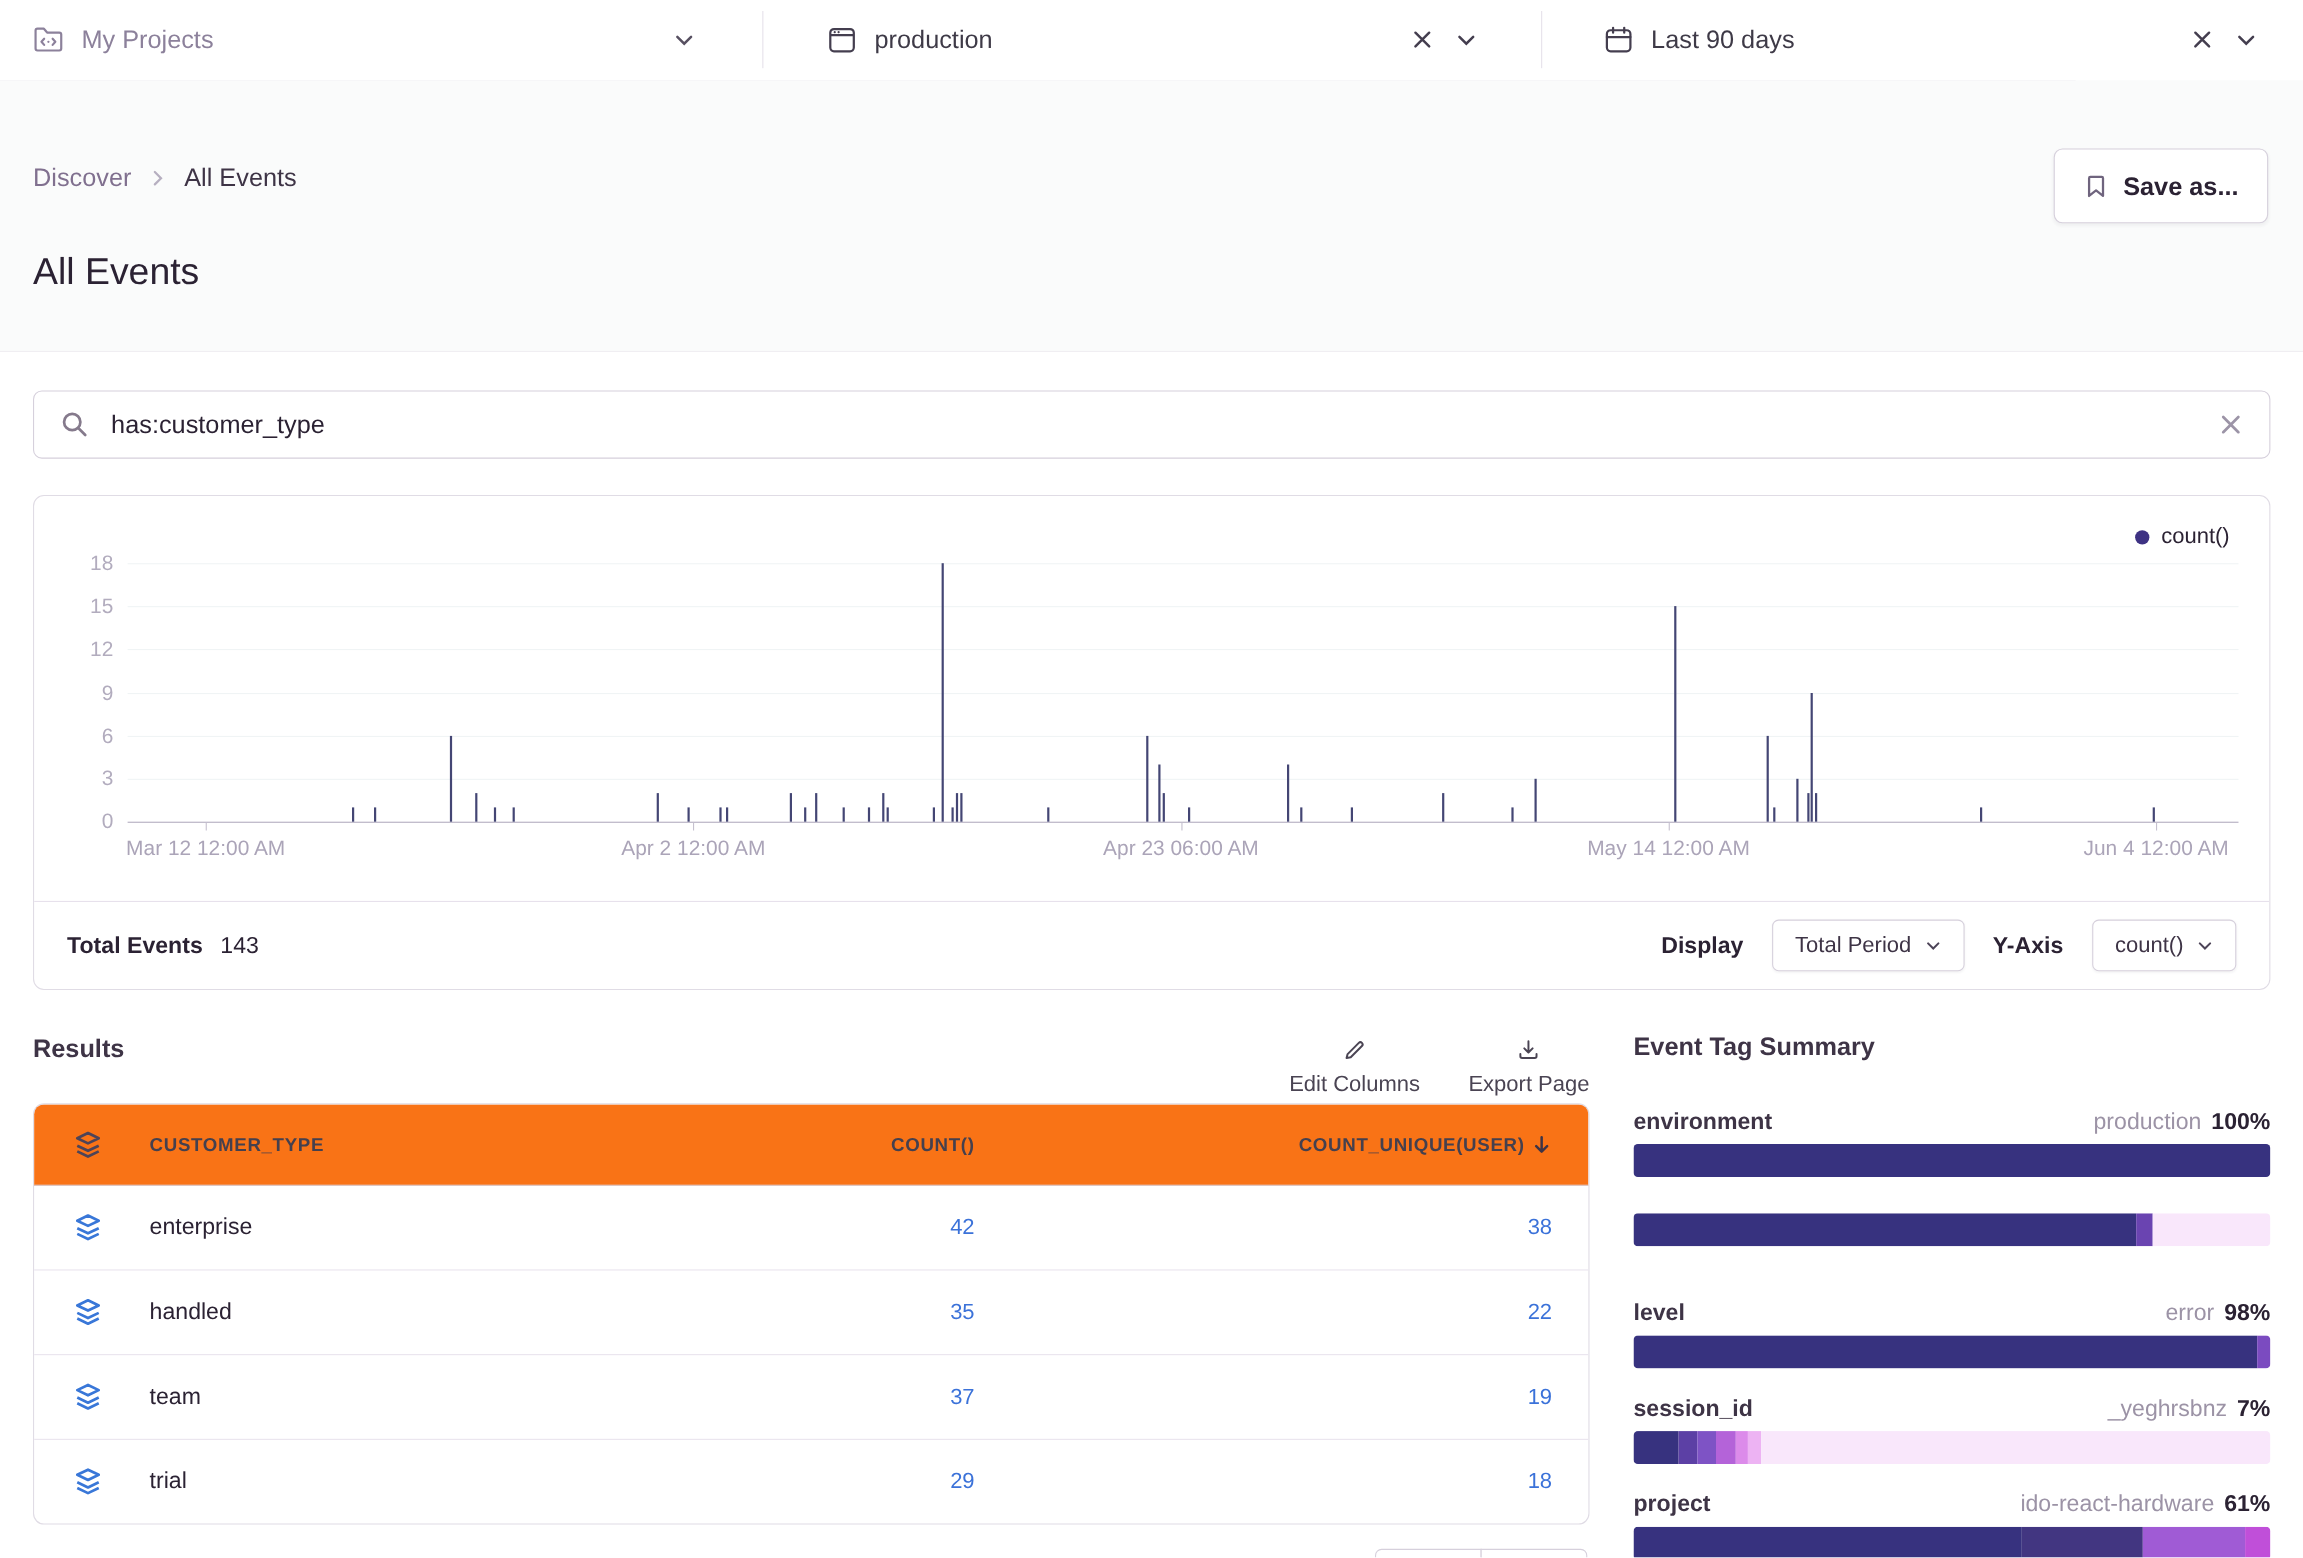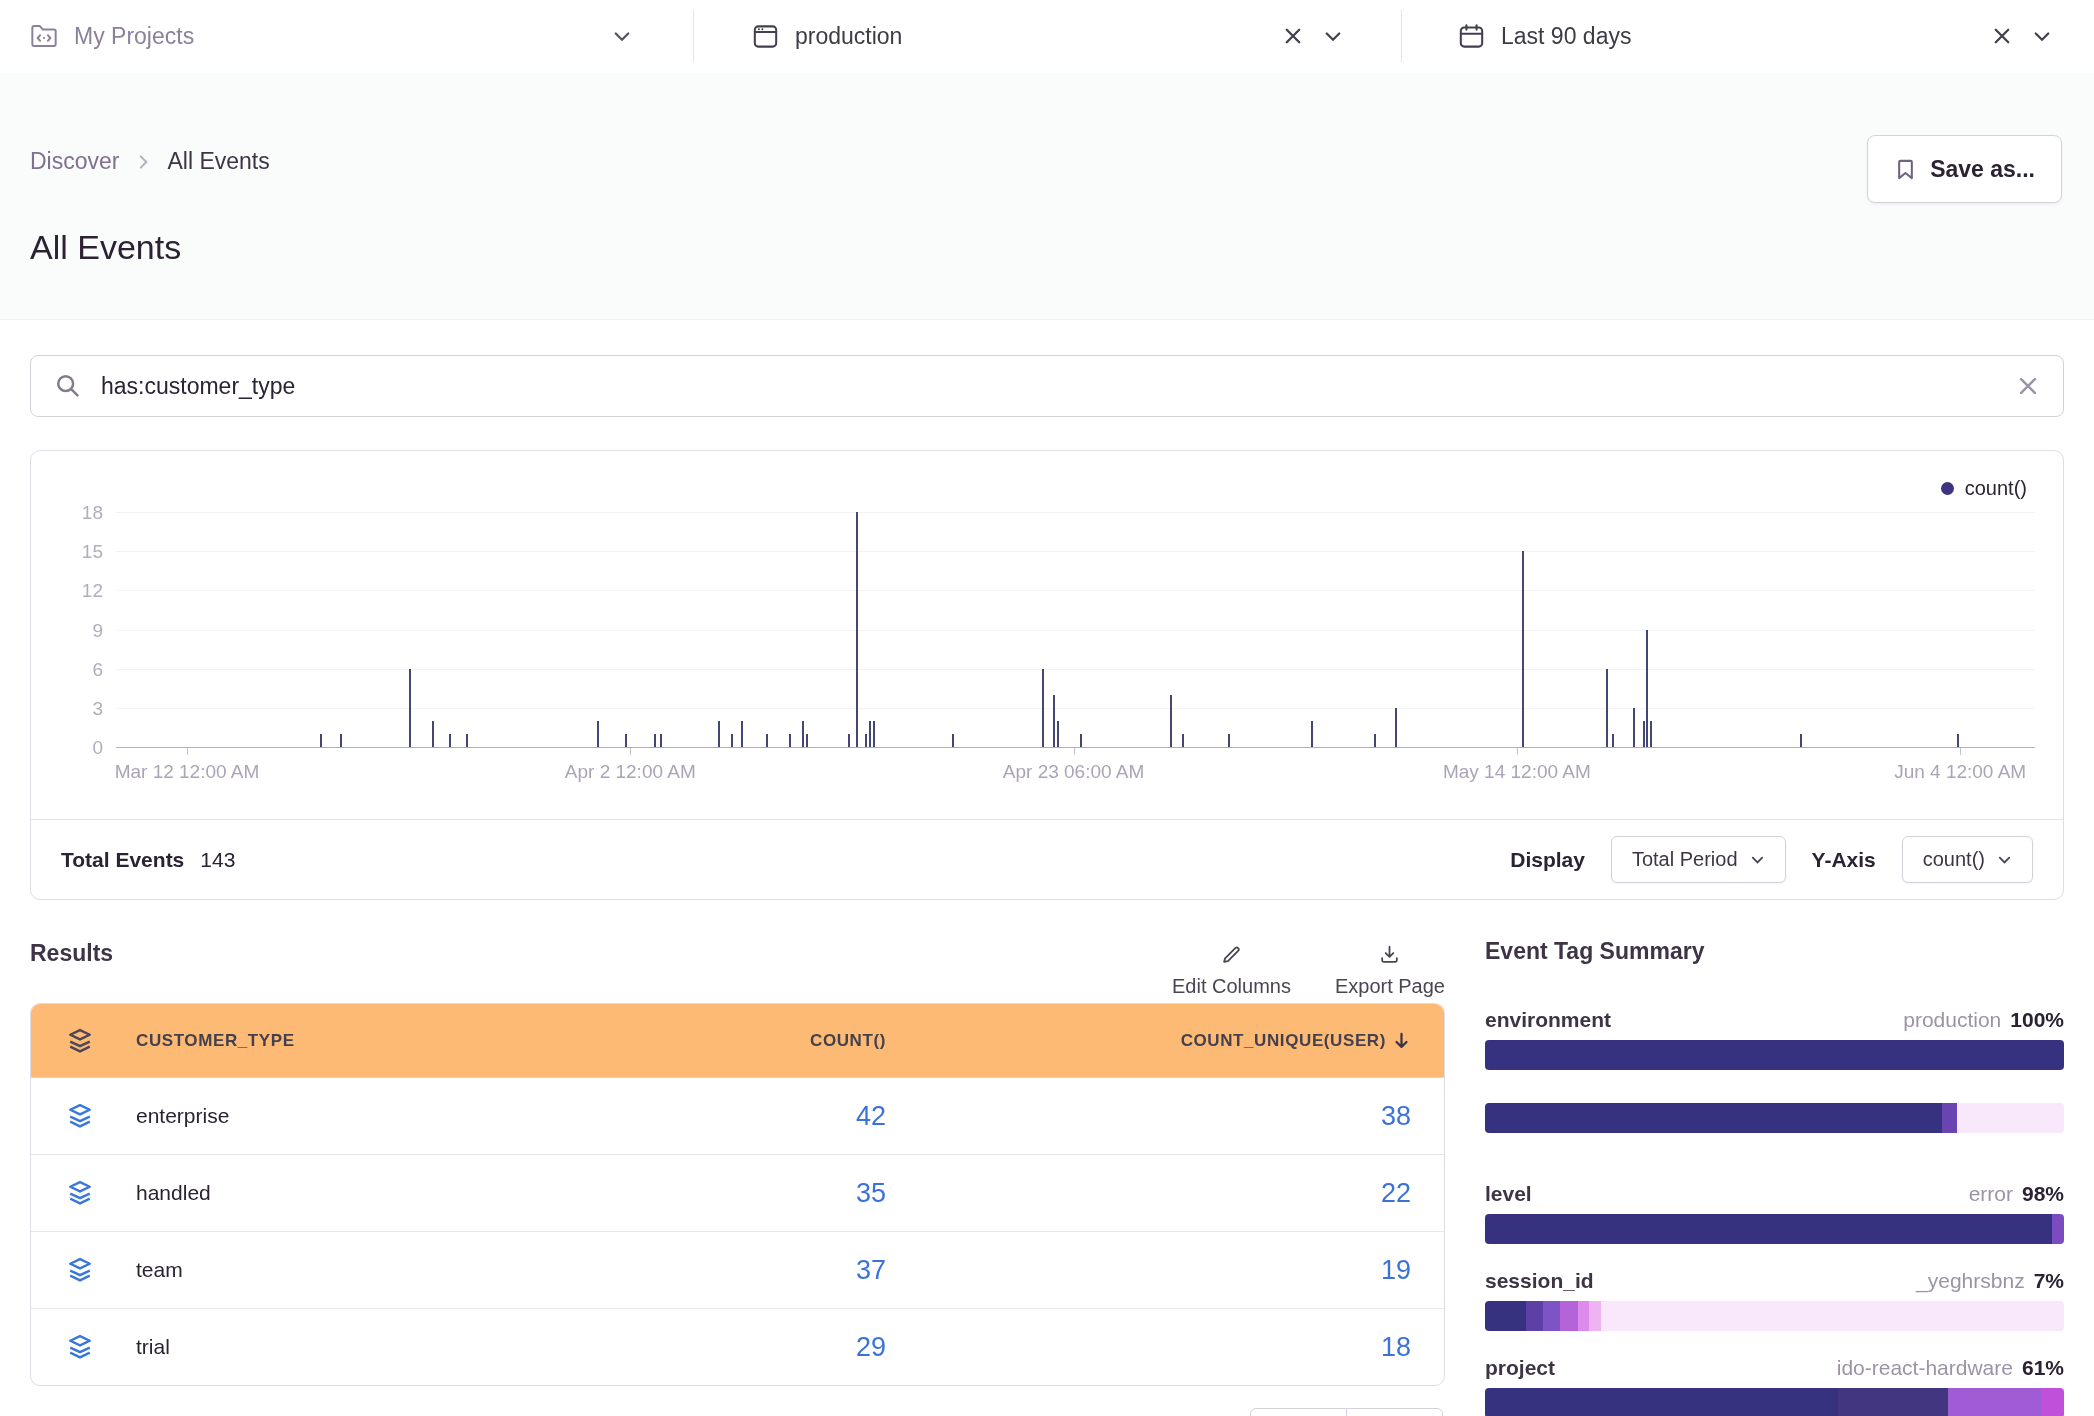--- a/index.html
+++ b/index.html
@@ -48,28 +48,28 @@
   .foot-lbl{font-size:21px;font-weight:700;color:#2B2233;}
   .select-btn{display:flex;align-items:center;gap:12px;padding:11px 20px;background:#fff;border:1px solid #D6D0DC;
               border-radius:6px;box-shadow:0 1px 2px rgba(43,34,51,.05);font-size:20px;font-weight:500;color:#3E3446;cursor:pointer;}
   
   .results-heading{position:absolute;left:30px;top:940px;font-size:23px;font-weight:700;color:#3E3446;}
   .results-actions{position:absolute;left:30px;top:944px;width:1415px;display:flex;justify-content:flex-end;gap:44px;}
   .action{display:flex;align-items:center;gap:10px;font-size:20px;color:#4A4453;cursor:pointer;flex-direction:column;}
   .table{position:absolute;left:30px;top:1003px;width:1415px;box-sizing:border-box;background:#fff;
          border:1px solid #E0DCE5;border-radius:10px;overflow:hidden;}
   .trow{display:grid;grid-template-columns:105px 450px 300px 560px;align-items:center;}
-  .thead{height:73px;background:#fdba74;border-bottom:1px solid #D9D3DF;}
+  .thead{height:73px;background:#f97316;border-bottom:1px solid #D9D3DF;}
   .th{font-size:17px;font-weight:700;letter-spacing:.6px;color:#45404E;}
   .th-right{text-align:right;display:flex;justify-content:flex-end;align-items:center;gap:6px;}
   .cell-icon{padding-left:36px;}
   .tb-row{height:76px;border-top:1px solid #E9E4EE;}
   .tb-row:first-child{border-top:none;}
   .cell-name{font-size:21px;color:#2B2233;}
-  .cell-num{font-size:27px;color:#3B72D9;text-align:right;cursor:pointer;}
+  .cell-num{font-size:20px;color:#3B72D9;text-align:right;cursor:pointer;}
   .col-unique{padding-right:35px;box-sizing:border-box;}
   .pagination{position:absolute;left:1250px;top:1408px;display:flex;}
   .page-btn{width:95px;height:44px;background:#fff;border:1px solid #D6D0DC;display:flex;align-items:center;justify-content:center;cursor:pointer;}
   .page-btn.prev{border-radius:6px 0 0 6px;}
   .page-btn.next{border-radius:0 6px 6px 0;margin-left:-1px;}
   
   .tag-summary{position:absolute;left:1485px;top:938px;width:579px;}
   .tag-heading{font-size:23px;font-weight:700;color:#3E3446;}
   .tag-row{position:absolute;left:0;right:0;}
   .tag-labels{display:flex;justify-content:space-between;align-items:baseline;}

